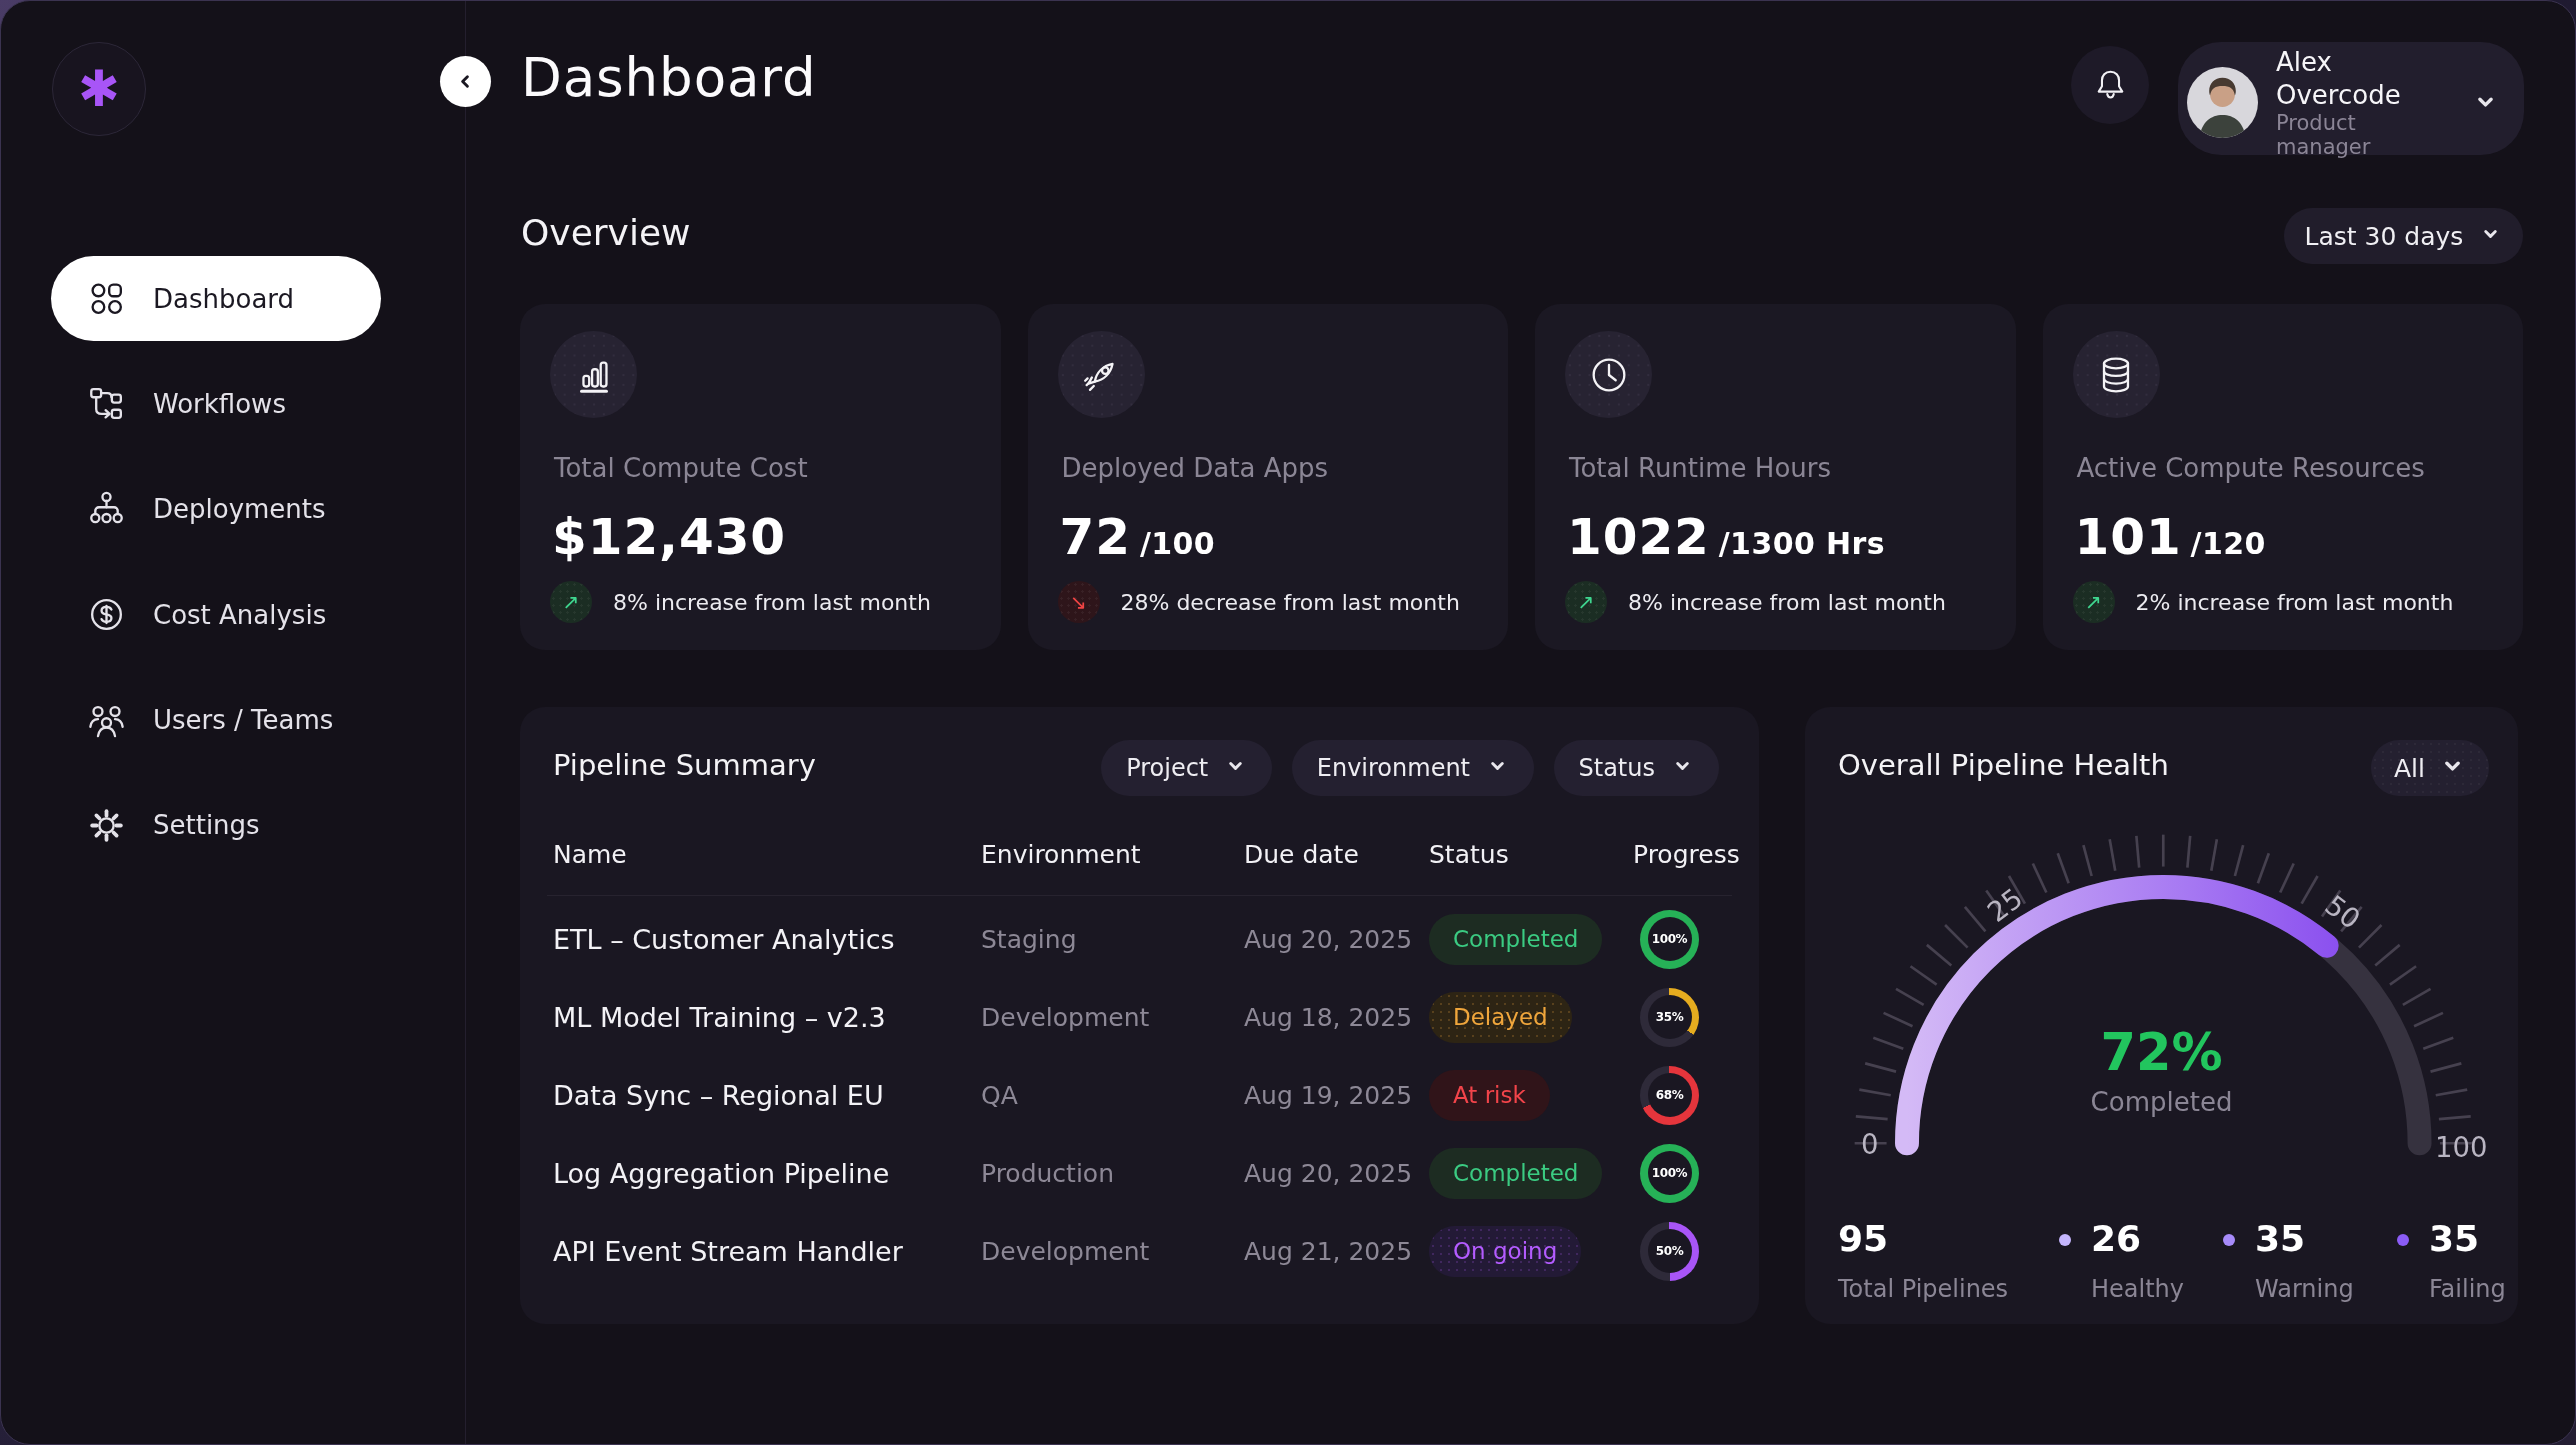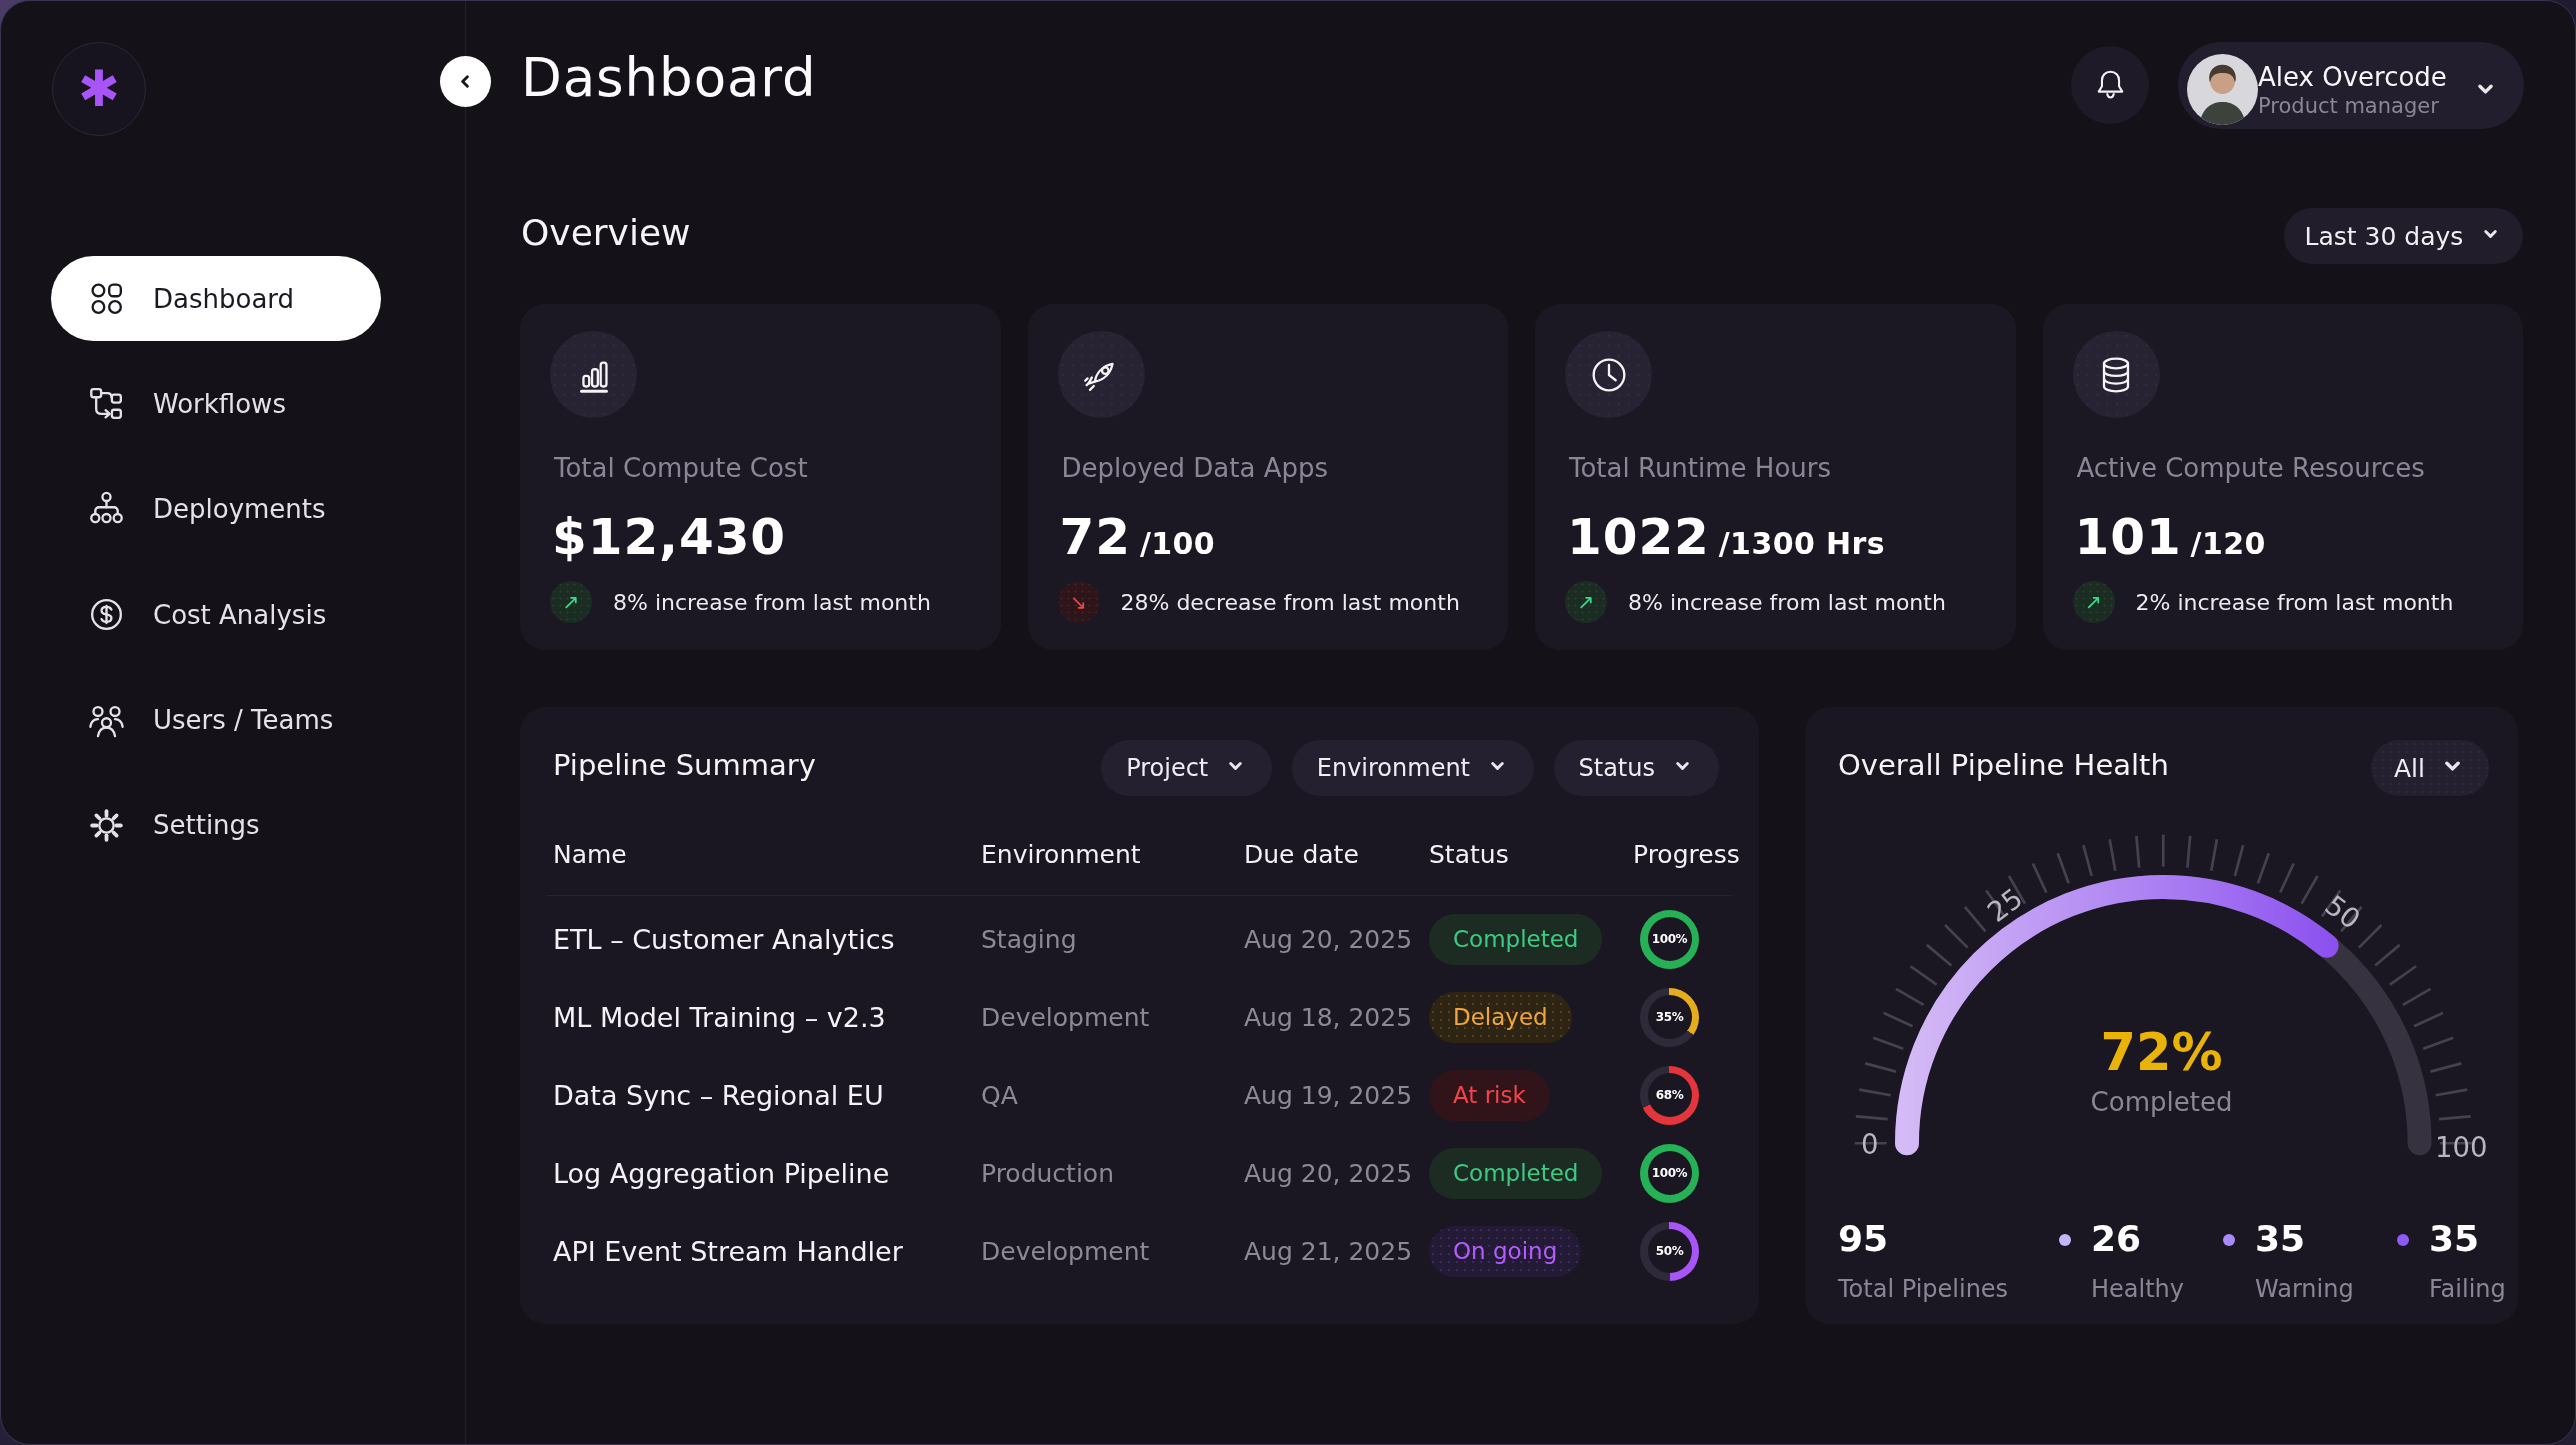--- a/index.html
+++ b/index.html
@@ -29,22 +29,22 @@
   .page-title { position:absolute; left:520px; top:46px; font-size:53px; font-weight:500; color:#fbfafc; letter-spacing:0.9px; }
   .search { position:absolute; left:1448px; top:44px; width:605px; height:80px; border-radius:40px;
     background:#1e1a28; display:flex; align-items:center; gap:21px; padding:0 30px; }
   .search svg { width:37px; height:37px; stroke:#9b95a8; fill:none; stroke-width:3; stroke-linecap:round; flex:0 0 37px; }
   .search input { background:transparent; border:none; outline:none; color:#cfcbd8; font-size:27px;
     font-family:inherit; width:100%; }
   .search input::placeholder { color:#847e91; }
   .bell { position:absolute; left:2070px; top:45px; width:78px; height:78px; border-radius:50%;
     background:#1e1a28; display:flex; align-items:center; justify-content:center; cursor:pointer; }
   .bell svg { width:39px; height:39px; stroke:#f2f1f5; fill:none; stroke-width:2.6; stroke-linecap:round; stroke-linejoin:round; }
-  .profile { position:absolute; left:2177px; top:41px; width:346px; height:87px; border-radius:43px;
-    background:#221e2d; display:flex; align-items:center; padding:8px 25px 0 9px; cursor:pointer; }
+  .profile { position:absolute; left:2177px; top:41px; width:346px; height:113px; border-radius:43px;
+    background:#221e2d; display:flex; align-items:center; gap:18px; padding:8px 25px 0 9px; cursor:pointer; }
   .avatar { width:71px; height:71px; border-radius:50%; overflow:hidden; flex:0 0 71px; }
   .p-name { font-size:26px; color:#f6f5f8; font-weight:500; line-height:1.25; }
   .p-role { font-size:21px; color:#8b8596; }
   .profile .chev { margin-left:auto; }
   .chev svg { width:27px; height:27px; stroke:#e8e6ec; fill:none; stroke-width:3; stroke-linecap:round; stroke-linejoin:round; }
 
   
   .ov-title { position:absolute; left:520px; top:211px; font-size:36px; font-weight:500; color:#f4f3f6; }
   .range-pill { position:absolute; left:2283px; top:207px; width:239px; height:56px; border-radius:28px;
     background:#211d2b; display:flex; align-items:center; justify-content:center; gap:16px;
@@ -102,21 +102,21 @@
   .ring .hole { width:44px; height:44px; border-radius:50%; background:#1a1722; display:flex;
     align-items:center; justify-content:center; font-size:12px; font-weight:700; color:#ffffff; letter-spacing:-0.4px; }
 
   
   .all-pill { position:absolute; top:33px; right:29px; width:118px; height:56px; border-radius:28px;
     background:#242030; display:flex; align-items:center; justify-content:center; gap:14px;
     font-size:25px; color:#eeedf2; cursor:pointer;
     background-image:radial-gradient(rgba(255,255,255,0.04) 1.2px, transparent 1.2px); background-size:8px 8px; }
   .gauge-svg { position:absolute; left:0; top:124px; }
   .g-val { position:absolute; left:0; top:316px; width:100%; text-align:center;
-    font-size:51px; font-weight:800; color:#eab308; }
+    font-size:51px; font-weight:800; color:#22c55e; }
   .g-sub { position:absolute; left:0; top:380px; width:100%; text-align:center; font-size:26px; color:#8b8695; }
   .g-ticklabel { fill:#b9b5c2; font-size:31px; font-family:inherit; }
 
   .stat { position:absolute; top:511px; }
   .stat .num { position:relative; font-size:36px; font-weight:700; color:#ffffff; }
   .stat .dot { position:absolute; left:-32px; top:16px; width:12.4px; height:12.4px; border-radius:50%; }
   .stat .slbl { margin-top:16px; font-size:24px; color:#8b8695; }
 </style>
 </head>
 <body>

